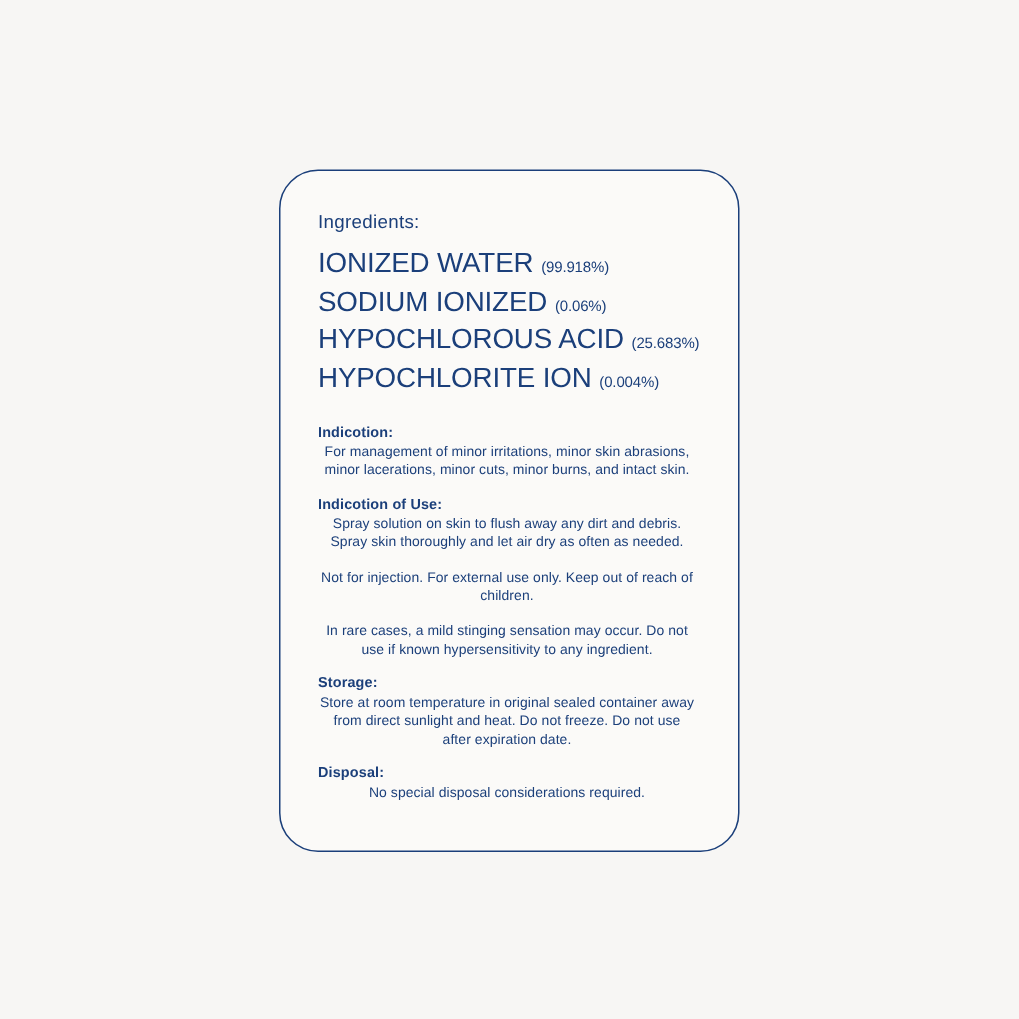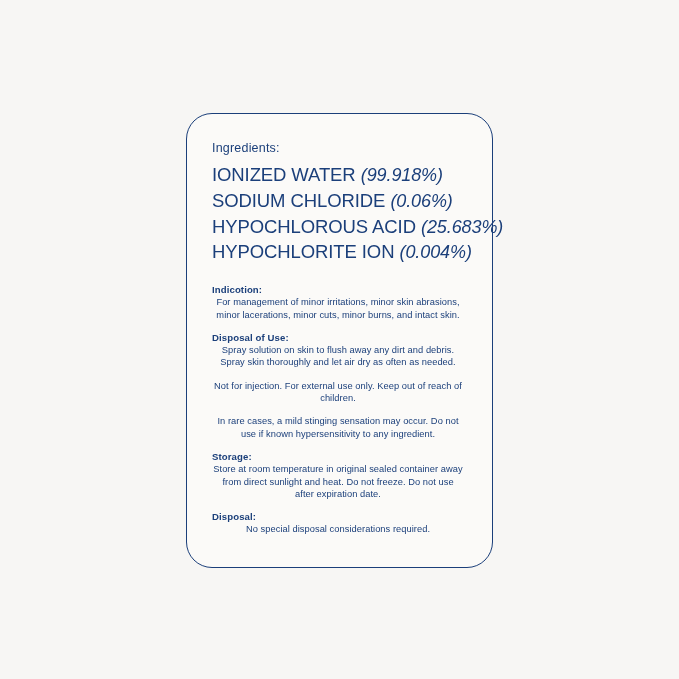--- a/index.html
+++ b/index.html
@@ -46,23 +46,22 @@
     color: #1b3f7a;
     font-size: 18.5px;
     line-height: 1.38;
     white-space: nowrap;
   }
   .ingredient-name {
     font-weight: normal;
     letter-spacing: -0.1px;
   }
   .ingredient-pct {
-    font-size: 18px;
+    font-size: 10px;
     letter-spacing: -0.1px;
-    font-style: italic;
   }
   .sections {
     margin-top: 19px;
   }
   .section {
     margin-bottom: 11px;
   }
   .section-title {
     color: #1b3f7a;
     font-size: 9.6px;
@@ -87,40 +86,40 @@
     <div class="card-inner">
 
       <div class="ingredients-heading">Ingredients:</div>
 
       <div>
         <div class="ingredient-line">
           <span class="ingredient-name">IONIZED WATER</span>
           <span class="ingredient-pct">(99.918%)</span>
         </div>
         <div class="ingredient-line">
-          <span class="ingredient-name">SODIUM CHLORIDE</span>
+          <span class="ingredient-name">SODIUM IONIZED</span>
           <span class="ingredient-pct">(0.06%)</span>
         </div>
         <div class="ingredient-line">
           <span class="ingredient-name">HYPOCHLOROUS ACID</span>
           <span class="ingredient-pct">(25.683%)</span>
         </div>
         <div class="ingredient-line">
           <span class="ingredient-name">HYPOCHLORITE ION</span>
           <span class="ingredient-pct">(0.004%)</span>
         </div>
       </div>
 
       <div class="sections">
         <div class="section">
           <div class="section-title">Indicotion:</div>
           <div class="section-body">For management of minor irritations, minor skin abrasions, minor lacerations, minor cuts, minor burns, and intact skin.</div>
         </div>
         <div class="section">
-          <div class="section-title">Disposal of Use:</div>
+          <div class="section-title">Indicotion of Use:</div>
           <div class="section-body">Spray solution on skin to flush away any dirt and debris. Spray skin thoroughly and let air dry as often as needed.</div>
         </div>
         <div class="section">
           <div class="section-body">Not for injection. For external use only. Keep out of reach of children.</div>
         </div>
         <div class="section">
           <div class="section-body">In rare cases, a mild stinging sensation may occur. Do not use if known hypersensitivity to any ingredient.</div>
         </div>
         <div class="section">
           <div class="section-title">Storage:</div>

